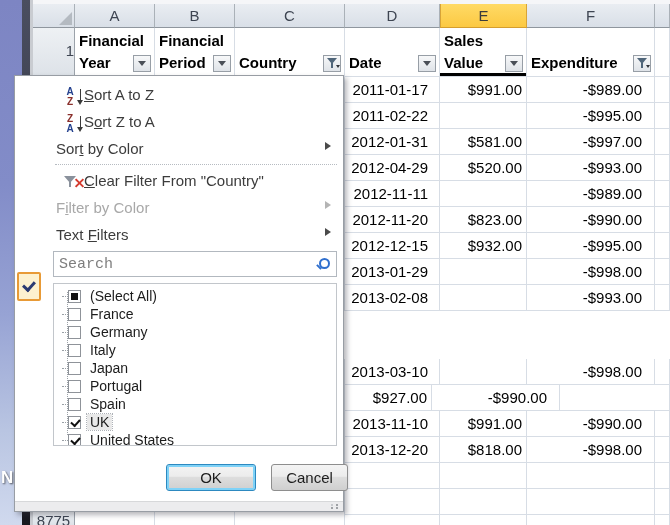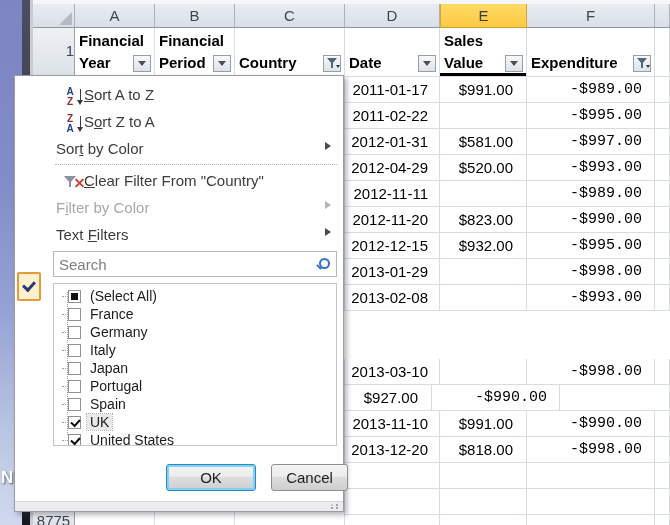--- a/index.html
+++ b/index.html
@@ -52,21 +52,21 @@
   .tri{width:0;height:0;border:4px solid transparent;border-top:5px solid #4a4f57;margin-top:4px;}
   .hfunnel{position:relative;width:13px;height:13px;}
   .hfunnel .cone{position:absolute;left:1px;top:1px;width:0;height:0;
     border-left:5px solid transparent;border-right:5px solid transparent;border-top:6px solid #4f6579;}
   .hfunnel .stem{position:absolute;left:5px;top:6px;width:2px;height:5px;background:#4f6579;}
   .hfunnel .mini{position:absolute;right:-1px;bottom:0;width:0;height:0;
     border:2.5px solid transparent;border-top:3.5px solid #30343a;}
 
   .datarows .c{line-height:25px;}
   .cell-date,.cell-sales,.cell-exp{text-align:right;}
-  .cell-date{padding-right:11px;}.cell-sales{padding-right:13px;}.cell-exp{padding-right:12px;font-family:Liberation Mono, monospace;}
+  .cell-date{padding-right:11px;}.cell-sales{padding-right:4px;}.cell-exp{padding-right:12px;}
   .datarows .rowhead{line-height:25px;}
 
   
   .bstrip{position:absolute;left:33px;top:512px;width:312px;height:13px;display:flex;z-index:3;}
   .bstrip .c{border-bottom:none;height:13px;}
   .bstrip .rowhead{align-items:flex-start;line-height:17px;font-size:15px;padding:0;}
 
   
   .fmenu{position:absolute;left:14px;top:75px;width:330px;height:437px;background:#fff;
     border:1px solid #989da4;box-shadow:3px 3px 5px rgba(50,50,60,.35);z-index:10;
@@ -95,21 +95,21 @@
   .icon-clear .cone{position:absolute;left:2px;top:3px;width:0;height:0;
     border-left:6px solid transparent;border-right:6px solid transparent;border-top:7px solid #8a919c;}
   .icon-clear .stem{position:absolute;left:7px;top:9px;width:2px;height:5px;background:#8a919c;}
   .icon-clear .x1,.icon-clear .x2{position:absolute;left:12px;top:9px;width:11px;height:2px;background:#d43b2f;}
   .icon-clear .x1{transform:rotate(45deg);}.icon-clear .x2{transform:rotate(-45deg);}
 
   
   .searchwrap{position:absolute;left:38px;top:175px;width:284px;height:26px;box-sizing:border-box;
     border:1px solid #b2b8bf;background:#fff;}
   .searchwrap input{position:absolute;left:0;top:0;width:100%;height:100%;border:none;outline:none;
-    font-family:Liberation Sans, sans-serif;font-size:15px;padding:0 26px 0 5px;box-sizing:border-box;color:#be185d;}
+    font-family:Liberation Mono, monospace;font-size:15px;padding:0 26px 0 5px;box-sizing:border-box;color:#be185d;}
   .searchwrap input::placeholder{color:#7e7e7e;opacity:1;}
   .mag{position:absolute;right:7px;top:6px;width:13px;height:13px;}
   .mag .lens{position:absolute;left:3px;top:0;width:7px;height:7px;border:2px solid #2f6fce;border-radius:50%;}
   .mag .handle{position:absolute;left:0;top:8px;width:6px;height:2px;background:#2f6fce;transform:rotate(45deg);}
 
   
   .flist{position:absolute;left:38px;top:207px;width:284px;height:163px;box-sizing:border-box;
     border:1px solid #c2c6cb;background:#fff;overflow:hidden;padding-top:3px;}
   .vline{position:absolute;left:13px;top:8px;height:143px;border-left:1px dotted #9aa0a6;}
   .fitem{position:relative;height:18px;display:flex;align-items:center;padding-left:8px;font-size:14px;color:#1c1c1c;}

